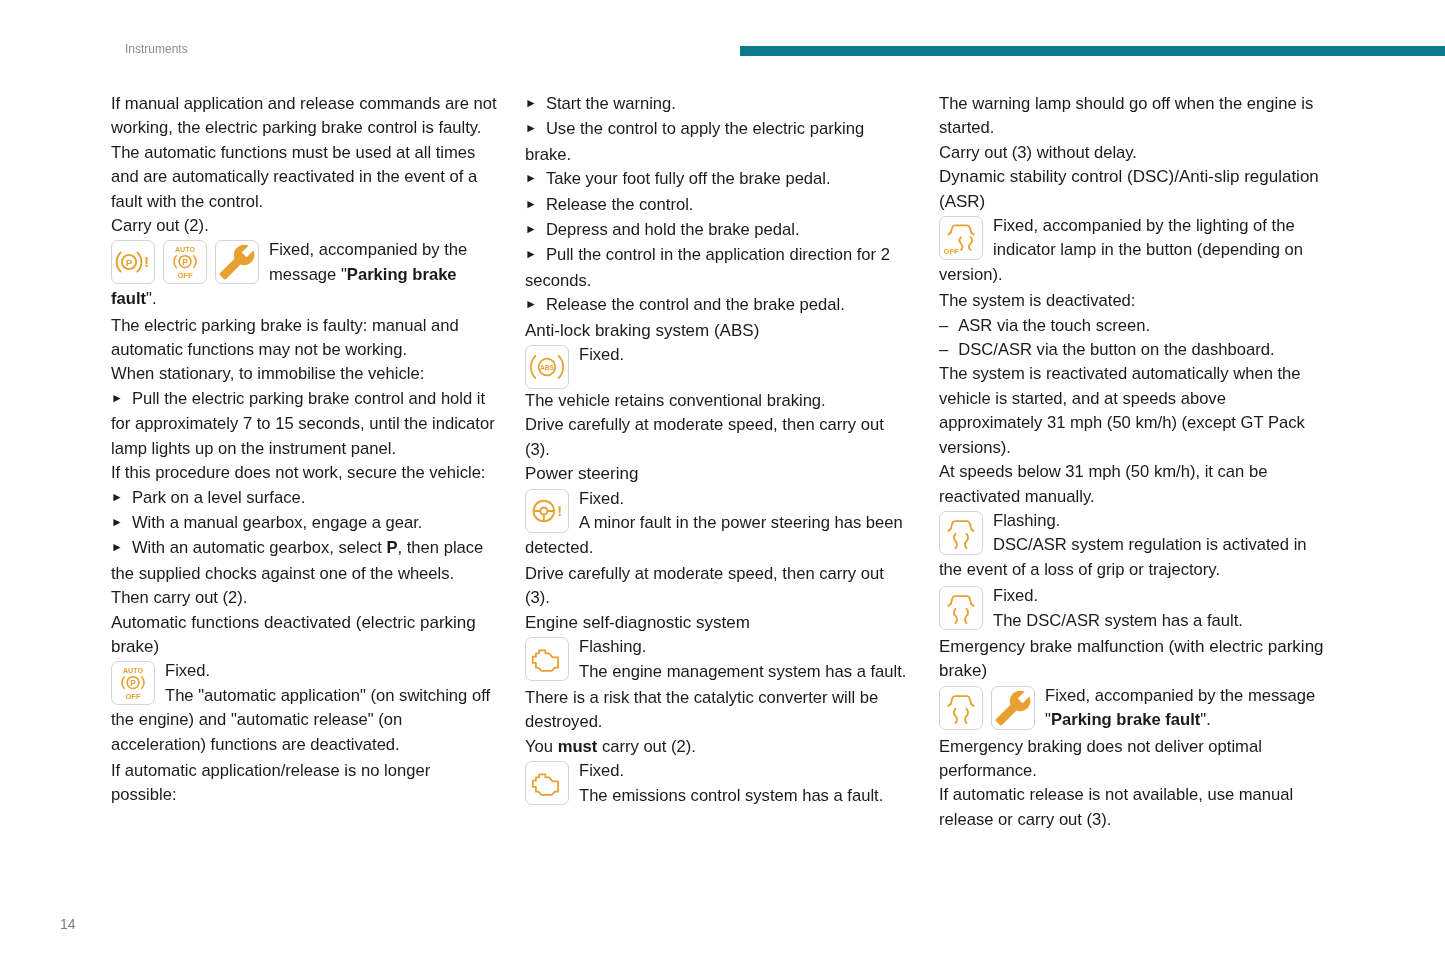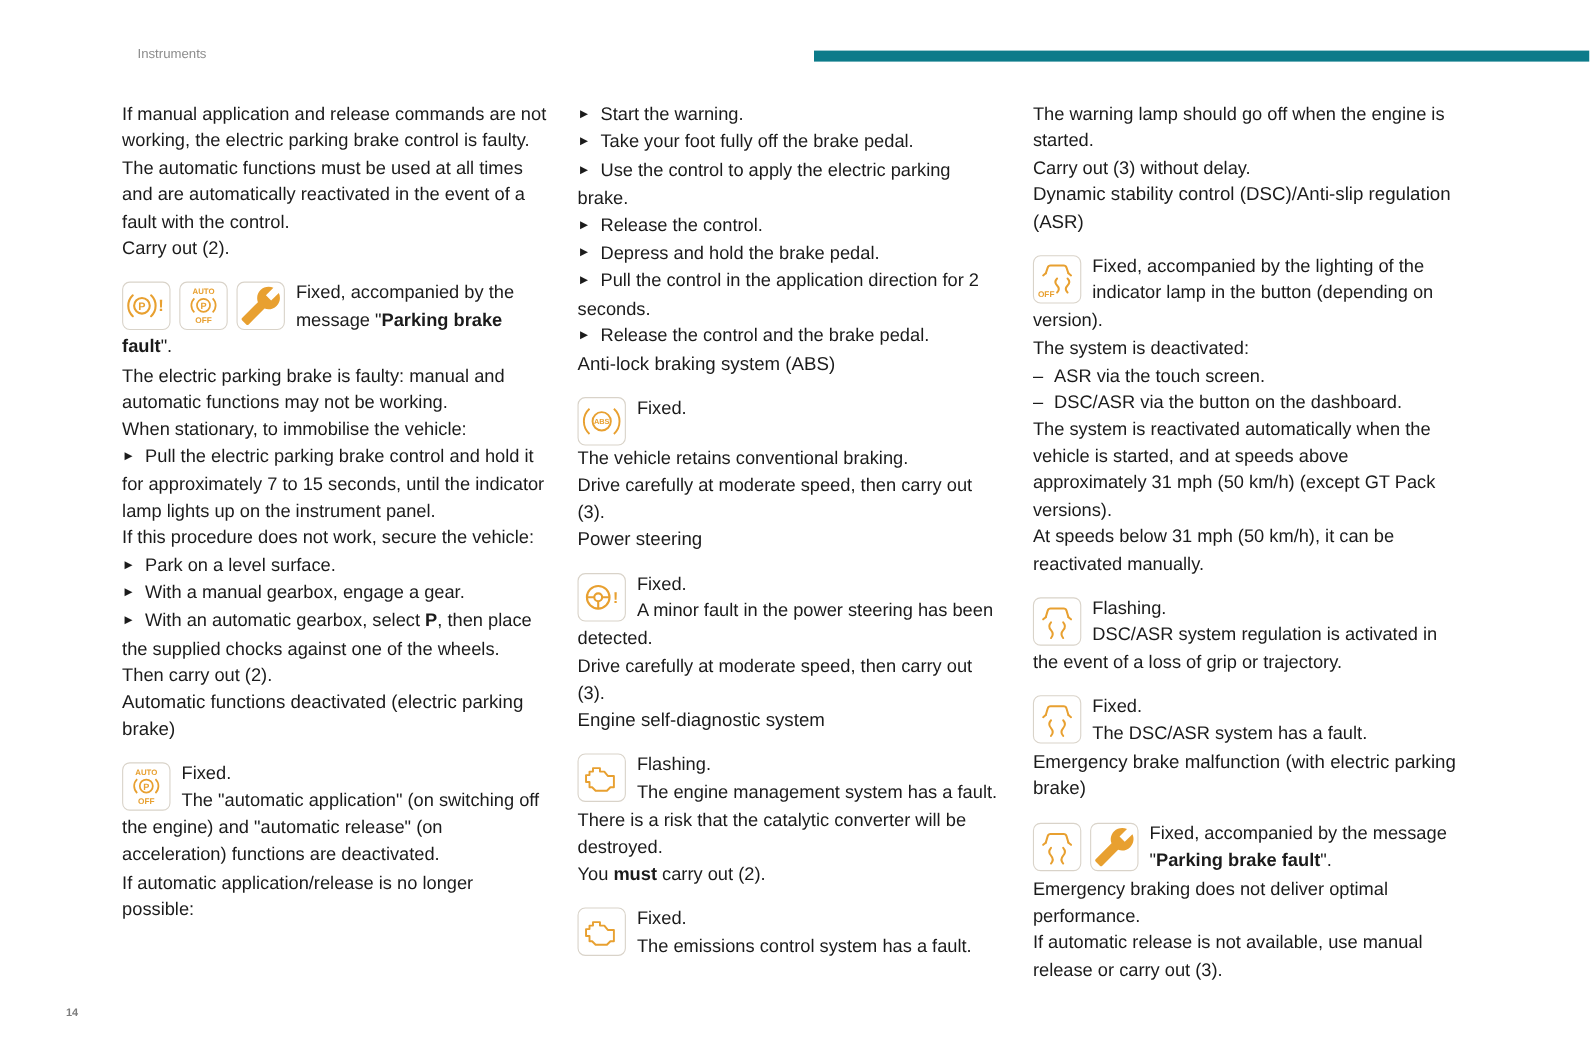--- a/index.html
+++ b/index.html
@@ -10,30 +10,30 @@
     color: #1b1b1b; position: relative; overflow: hidden;
   }
   .section-label { position: absolute; left: 125px; top: 42px; font-size: 12px; color: #8c8c8c; }
   .teal-bar { position: absolute; left: 740px; top: 46px; right: 0; height: 10px; background: var(--accent, #0c7b8a); }
   .columns { position: absolute; left: 111px; top: 92px; width: 1230px; display: flex; gap: 26px; }
   .col { width: 388px; font-size: 16.6px; line-height: 24.4px; }
   .col p { margin: 0; clear: left; }
   .heading { font-weight: normal; font-size: 17px; line-height: 24.4px; margin: 5px 0 0; clear: left; }
   .bullet .arr { font-size: 12px; margin-right: 9px; position: relative; top: -2px; }
   .dashitem .dash { margin-right: 10px; }
-  .lamp { margin: 16px 0 2px; clear: left; }
+  .lamp { margin: 0 0 2px; clear: left; }
   .licon-group { float: left; margin-right: 10px; display: flex; gap: 8px; padding-top: 2px; }
   .licon {
     width: 44px; height: 44px; border: 1.5px solid #d9d3c9; border-radius: 7px;
     display: flex; align-items: center; justify-content: center;
     color: var(--orange, #e8a030); background: #fff; flex: 0 0 auto;
   }
   .licon svg { width: 38px; height: 38px; display: block; }
   .ltext { }
-  .page-number { position: absolute; left: 60px; top: 916px; font-size: 10px; font-weight: bold; color: #7d7d7d; }
+  .page-number { position: absolute; left: 60px; top: 916px; font-size: 14px; font-weight: normal; color: #7d7d7d; }
   b { font-weight: bold; }
   .defs-holder { position: absolute; width: 0; height: 0; overflow: hidden; }
 </style>
 </head>
 <body>
 
 <svg class="defs-holder" aria-hidden="true">
   <defs>
     <symbol id="i-pbrake" viewBox="0 0 48 48">
       <g fill="none" stroke="currentColor" stroke-width="2.4" stroke-linecap="round">
@@ -146,22 +146,22 @@
             </span>
         </span>
         <div class="ltext"><span>Fixed.</span><br><span>The "automatic application" (on switching off the engine) and "automatic release" (on acceleration) functions are deactivated.</span></div>
       </div>
 
       <p>If automatic application/release is no longer possible:</p>
     </div>
 
     <div class="col">
       <p class="bullet"><span class="arr">►</span><span>Start the warning.</span></p>
+      <p class="bullet"><span class="arr">►</span><span>Use the control to apply the electric parking brake.</span></p>
       <p class="bullet"><span class="arr">►</span><span>Take your foot fully off the brake pedal.</span></p>
-      <p class="bullet"><span class="arr">►</span><span>Use the control to apply the electric parking brake.</span></p>
       <p class="bullet"><span class="arr">►</span><span>Release the control.</span></p>
       <p class="bullet"><span class="arr">►</span><span>Depress and hold the brake pedal.</span></p>
       <p class="bullet"><span class="arr">►</span><span>Pull the control in the application direction for 2 seconds.</span></p>
       <p class="bullet"><span class="arr">►</span><span>Release the control and the brake pedal.</span></p>
 
       <p class="heading">Anti-lock braking system (ABS)</p>
       <div class="lamp">
         <span class="licon-group">
           <span class="licon">
               <svg>

